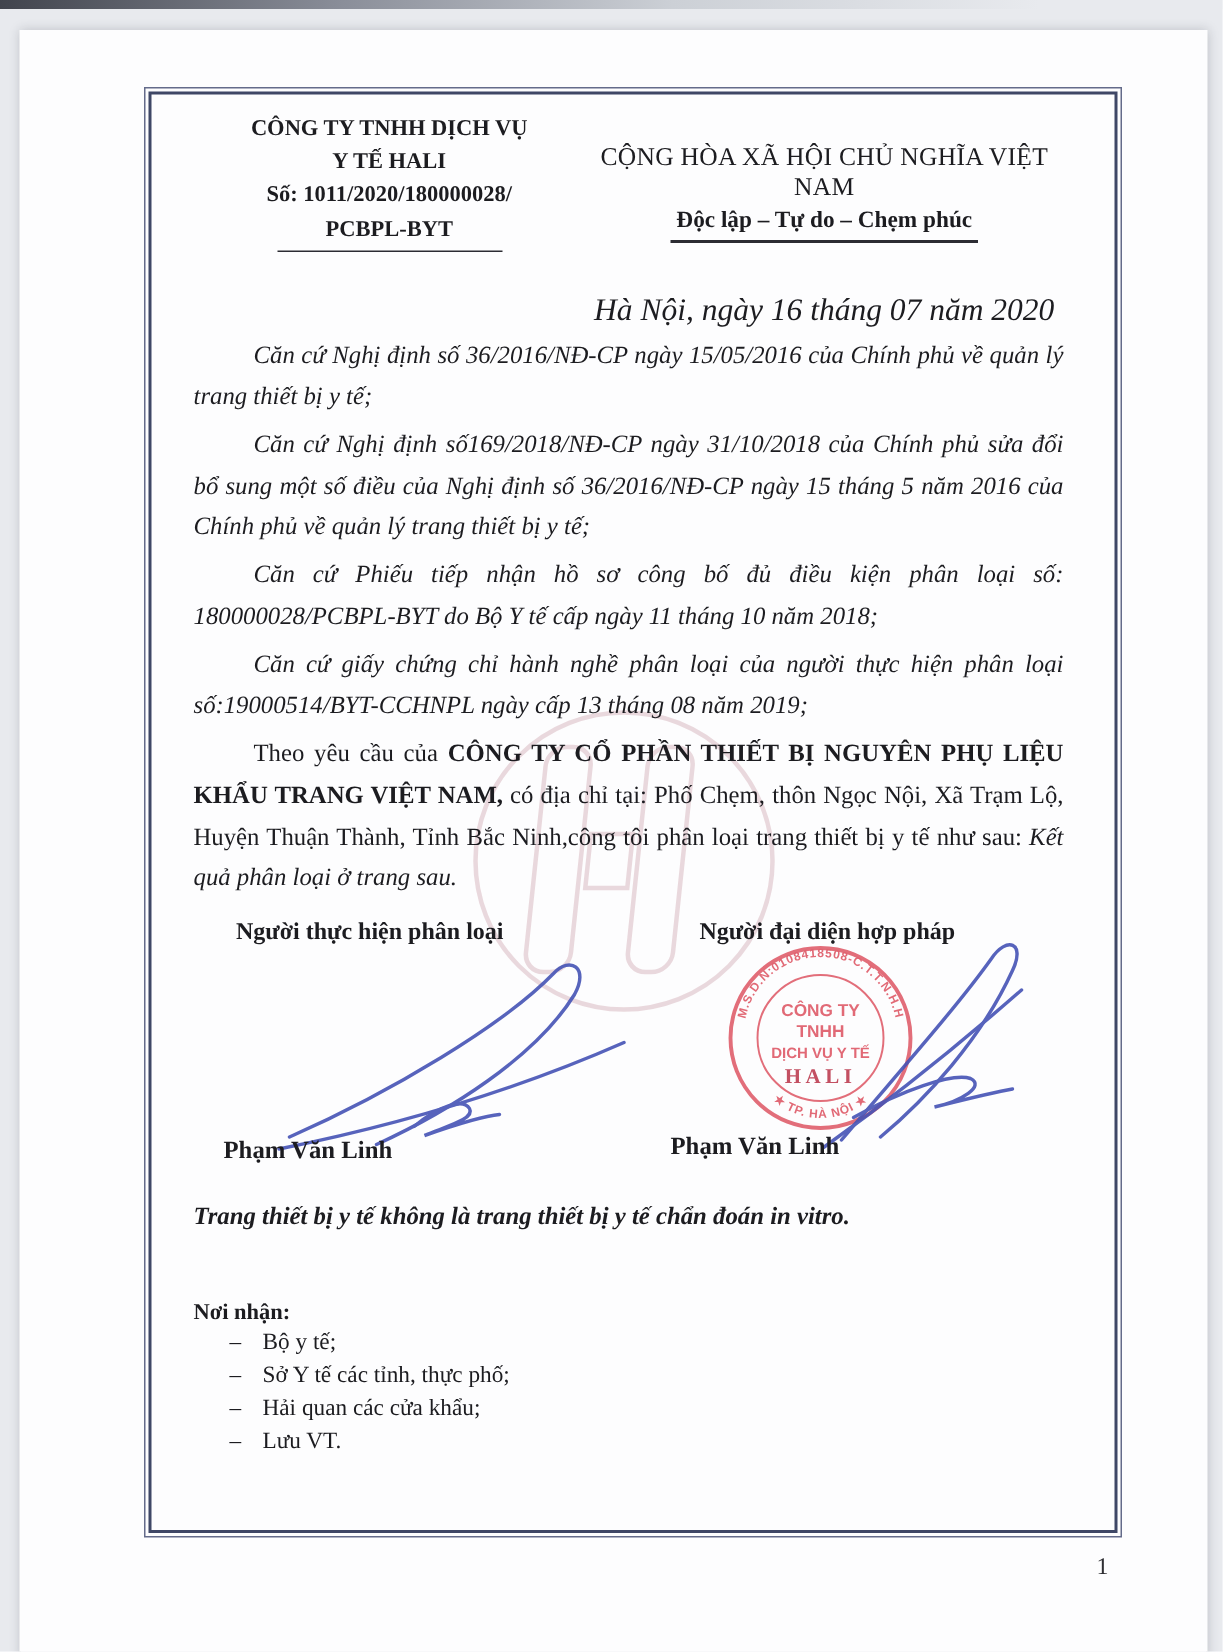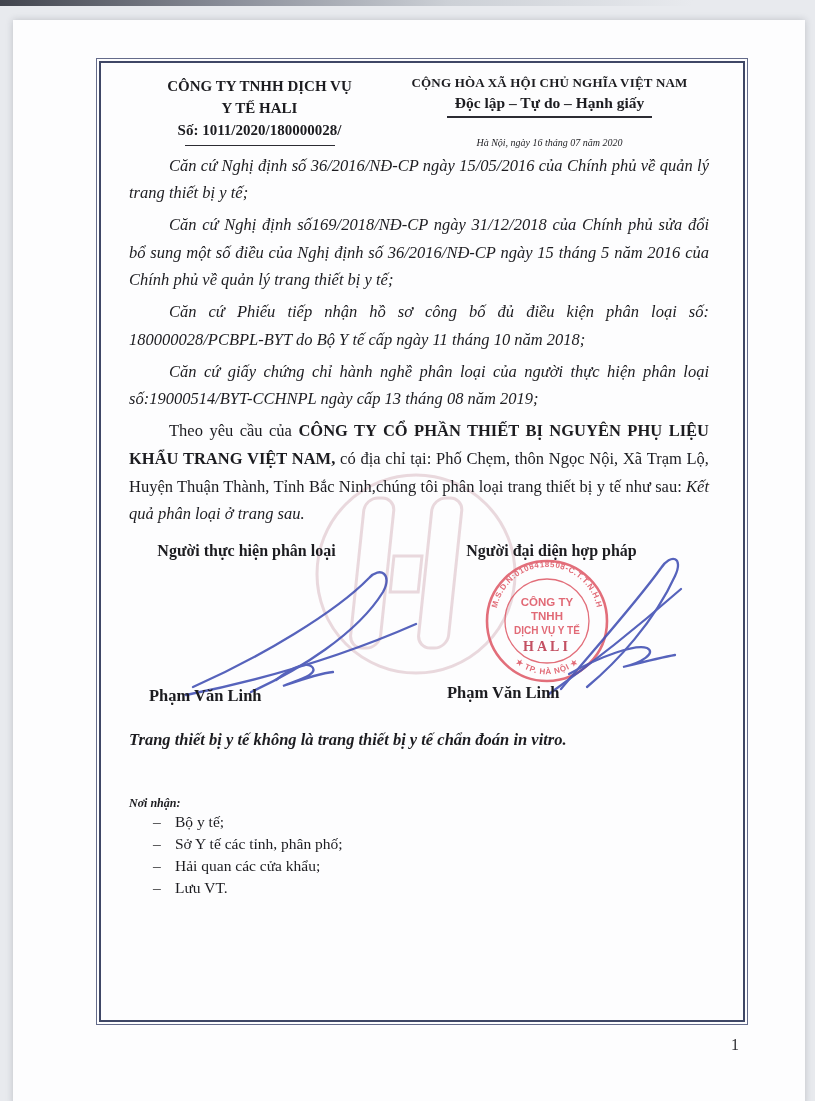--- a/index.html
+++ b/index.html
@@ -22,26 +22,26 @@
     position:absolute;left:86px;top:41px;width:646px;height:961px;
     box-sizing:border-box;
     border:2px solid #3f4766;
     outline:1px solid #646b8a;outline-offset:2px;
     padding:12px 34px 0 28px;
   }
   
   .hdr{display:flex;}
   .hdr-left{width:45%;text-align:center;font-weight:bold;font-size:15px;line-height:1.48;}
   .hdr-right{width:55%;text-align:center;}
-  .hdr-right .nat1{font-weight:bold;font-size:13px;letter-spacing:.2px;}
+  .hdr-right .nat1{font-weight:normal;font-size:17px;letter-spacing:.2px;margin-top:20px;}
   .hdr-right .nat2{font-weight:bold;font-size:15.5px;margin-top:3px;}
   .rule{height:1.6px;background:#2c2c33;margin:4px auto 0;}
   .rule.issuer{width:150px;margin-top:3px;}
   .rule.nat{width:205px;}
-  .dateline{font-style:italic;font-size:10px;margin-top:19px;}
+  .dateline{font-style:italic;font-size:21px;margin-top:32px;}
   
   .doc-title{
     text-align:center;font-weight:bold;font-size:20px;margin-top:22px;
     letter-spacing:.2px;
   }
   
   .body-text{margin-top:4px;}
   .para{
     font-size:16.5px;line-height:1.68;text-align:justify;
     text-indent:40px;margin:4px 0;
@@ -61,21 +61,21 @@
   .stamp{position:absolute;left:352px;top:14px;}
   .sign{position:absolute;}
   .sign.left{left:52px;top:22px;}
   .sign.right{left:412px;top:4px;}
   .stamp text{font-family:"Liberation Sans", sans-serif;}
   .st-rim{font-size:8px;letter-spacing:.6px;font-weight:bold;}
   .st-l{font-weight:bold;text-anchor:middle;}
   
   .note{font-style:italic;font-weight:bold;font-size:16.5px;margin-top:8px;}
   .recipients{margin-top:46px;}
-  .recip-label{font-style:italic;font-weight:bold;font-size:12px;}
+  .recip-label{font-weight:bold;font-size:15px;}
   .recip-item{font-size:15.5px;line-height:1.42;padding-left:24px;display:flex;}
   .recip-item .dash{width:22px;flex:none;}
   .page-num{position:absolute;left:700px;top:1016px;width:44px;text-align:center;font-size:16px;color:#2f2f33;}
 </style>
 </head>
 <body>
 
 <div class="scan-top"></div>
 
 <div class="page">
@@ -93,37 +93,38 @@
     </svg>
   </div>
 
   <div class="frame">
 
     <div class="hdr">
       <div class="hdr-left">
         <div>CÔNG TY TNHH DỊCH VỤ</div>
         <div>Y TẾ HALI</div>
         <div>Số: 1011/2020/180000028/</div>
+        <div>PCBPL-BYT</div>
         <div class="rule issuer"></div>
       </div>
       <div class="hdr-right">
         <div class="nat1">CỘNG HÒA XÃ HỘI CHỦ NGHĨA VIỆT NAM</div>
-        <div class="nat2">Độc lập – Tự do – Hạnh giấy</div>
+        <div class="nat2">Độc lập – Tự do – Chẹm phúc</div>
         <div class="rule nat"></div>
         <div class="dateline">Hà Nội, ngày 16 tháng 07 năm 2020</div>
       </div>
     </div>
 
 
     <div class="body-text">
       <p class="para it">Căn cứ Nghị định số 36/2016/NĐ-CP ngày 15/05/2016 của Chính phủ về quản lý trang thiết bị y tế;</p>
-      <p class="para it">Căn cứ Nghị định số169/2018/NĐ-CP ngày 31/12/2018 của Chính phủ sửa đổi bổ sung một số điều của Nghị định số 36/2016/NĐ-CP ngày 15 tháng 5 năm 2016 của Chính phủ về quản lý trang thiết bị y tế;</p>
+      <p class="para it">Căn cứ Nghị định số169/2018/NĐ-CP ngày 31/10/2018 của Chính phủ sửa đổi bổ sung một số điều của Nghị định số 36/2016/NĐ-CP ngày 15 tháng 5 năm 2016 của Chính phủ về quản lý trang thiết bị y tế;</p>
       <p class="para it">Căn cứ Phiếu tiếp nhận hồ sơ công bố đủ điều kiện phân loại số: 180000028/PCBPL-BYT do Bộ Y tế cấp ngày 11 tháng 10 năm 2018;</p>
       <p class="para it">Căn cứ giấy chứng chỉ hành nghề phân loại của người thực hiện phân loại số:19000514/BYT-CCHNPL ngày cấp 13 tháng 08 năm 2019;</p>
-      <p class="para"><span>Theo yêu cầu của </span><span class="b">CÔNG TY CỔ PHẦN THIẾT BỊ NGUYÊN PHỤ LIỆU KHẨU TRANG VIỆT NAM,</span><span> có địa chỉ tại: Phố Chẹm, thôn Ngọc Nội, Xã Trạm Lộ, Huyện Thuận Thành, Tỉnh Bắc Ninh,chúng tôi phân loại trang thiết bị y tế như sau: </span><span class="it">Kết quả phân loại ở trang sau.</span></p>
+      <p class="para"><span>Theo yêu cầu của </span><span class="b">CÔNG TY CỔ PHẦN THIẾT BỊ NGUYÊN PHỤ LIỆU KHẨU TRANG VIỆT NAM,</span><span> có địa chỉ tại: Phố Chẹm, thôn Ngọc Nội, Xã Trạm Lộ, Huyện Thuận Thành, Tỉnh Bắc Ninh,công tôi phân loại trang thiết bị y tế như sau: </span><span class="it">Kết quả phân loại ở trang sau.</span></p>
     </div>
 
     <div class="sig-area">
       <div class="sig-title left">Người thực hiện phân loại</div>
       <div class="sig-title right">Người đại diện hợp pháp</div>
 
       <div class="stamp">
         <svg width="132" height="136" viewBox="0 0 132 136">
           <defs>
             <path id="rimTop" d="M 16,74 A 51,51 0 1 1 116,74"></path>
@@ -170,21 +171,21 @@
     <div class="note">Trang thiết bị y tế không là trang thiết bị y tế chẩn đoán in vitro.</div>
 
     <div class="recipients">
       <div class="recip-label">Nơi nhận:</div>
       <div class="recip-item">
         <span class="dash">–</span>
           <span>Bộ y tế;</span>
       </div>
       <div class="recip-item">
         <span class="dash">–</span>
-          <span>Sở Y tế các tỉnh, phân phố;</span>
+          <span>Sở Y tế các tỉnh, thực phố;</span>
       </div>
       <div class="recip-item">
         <span class="dash">–</span>
           <span>Hải quan các cửa khẩu;</span>
       </div>
       <div class="recip-item">
         <span class="dash">–</span>
           <span>Lưu VT.</span>
       </div>
     </div>

